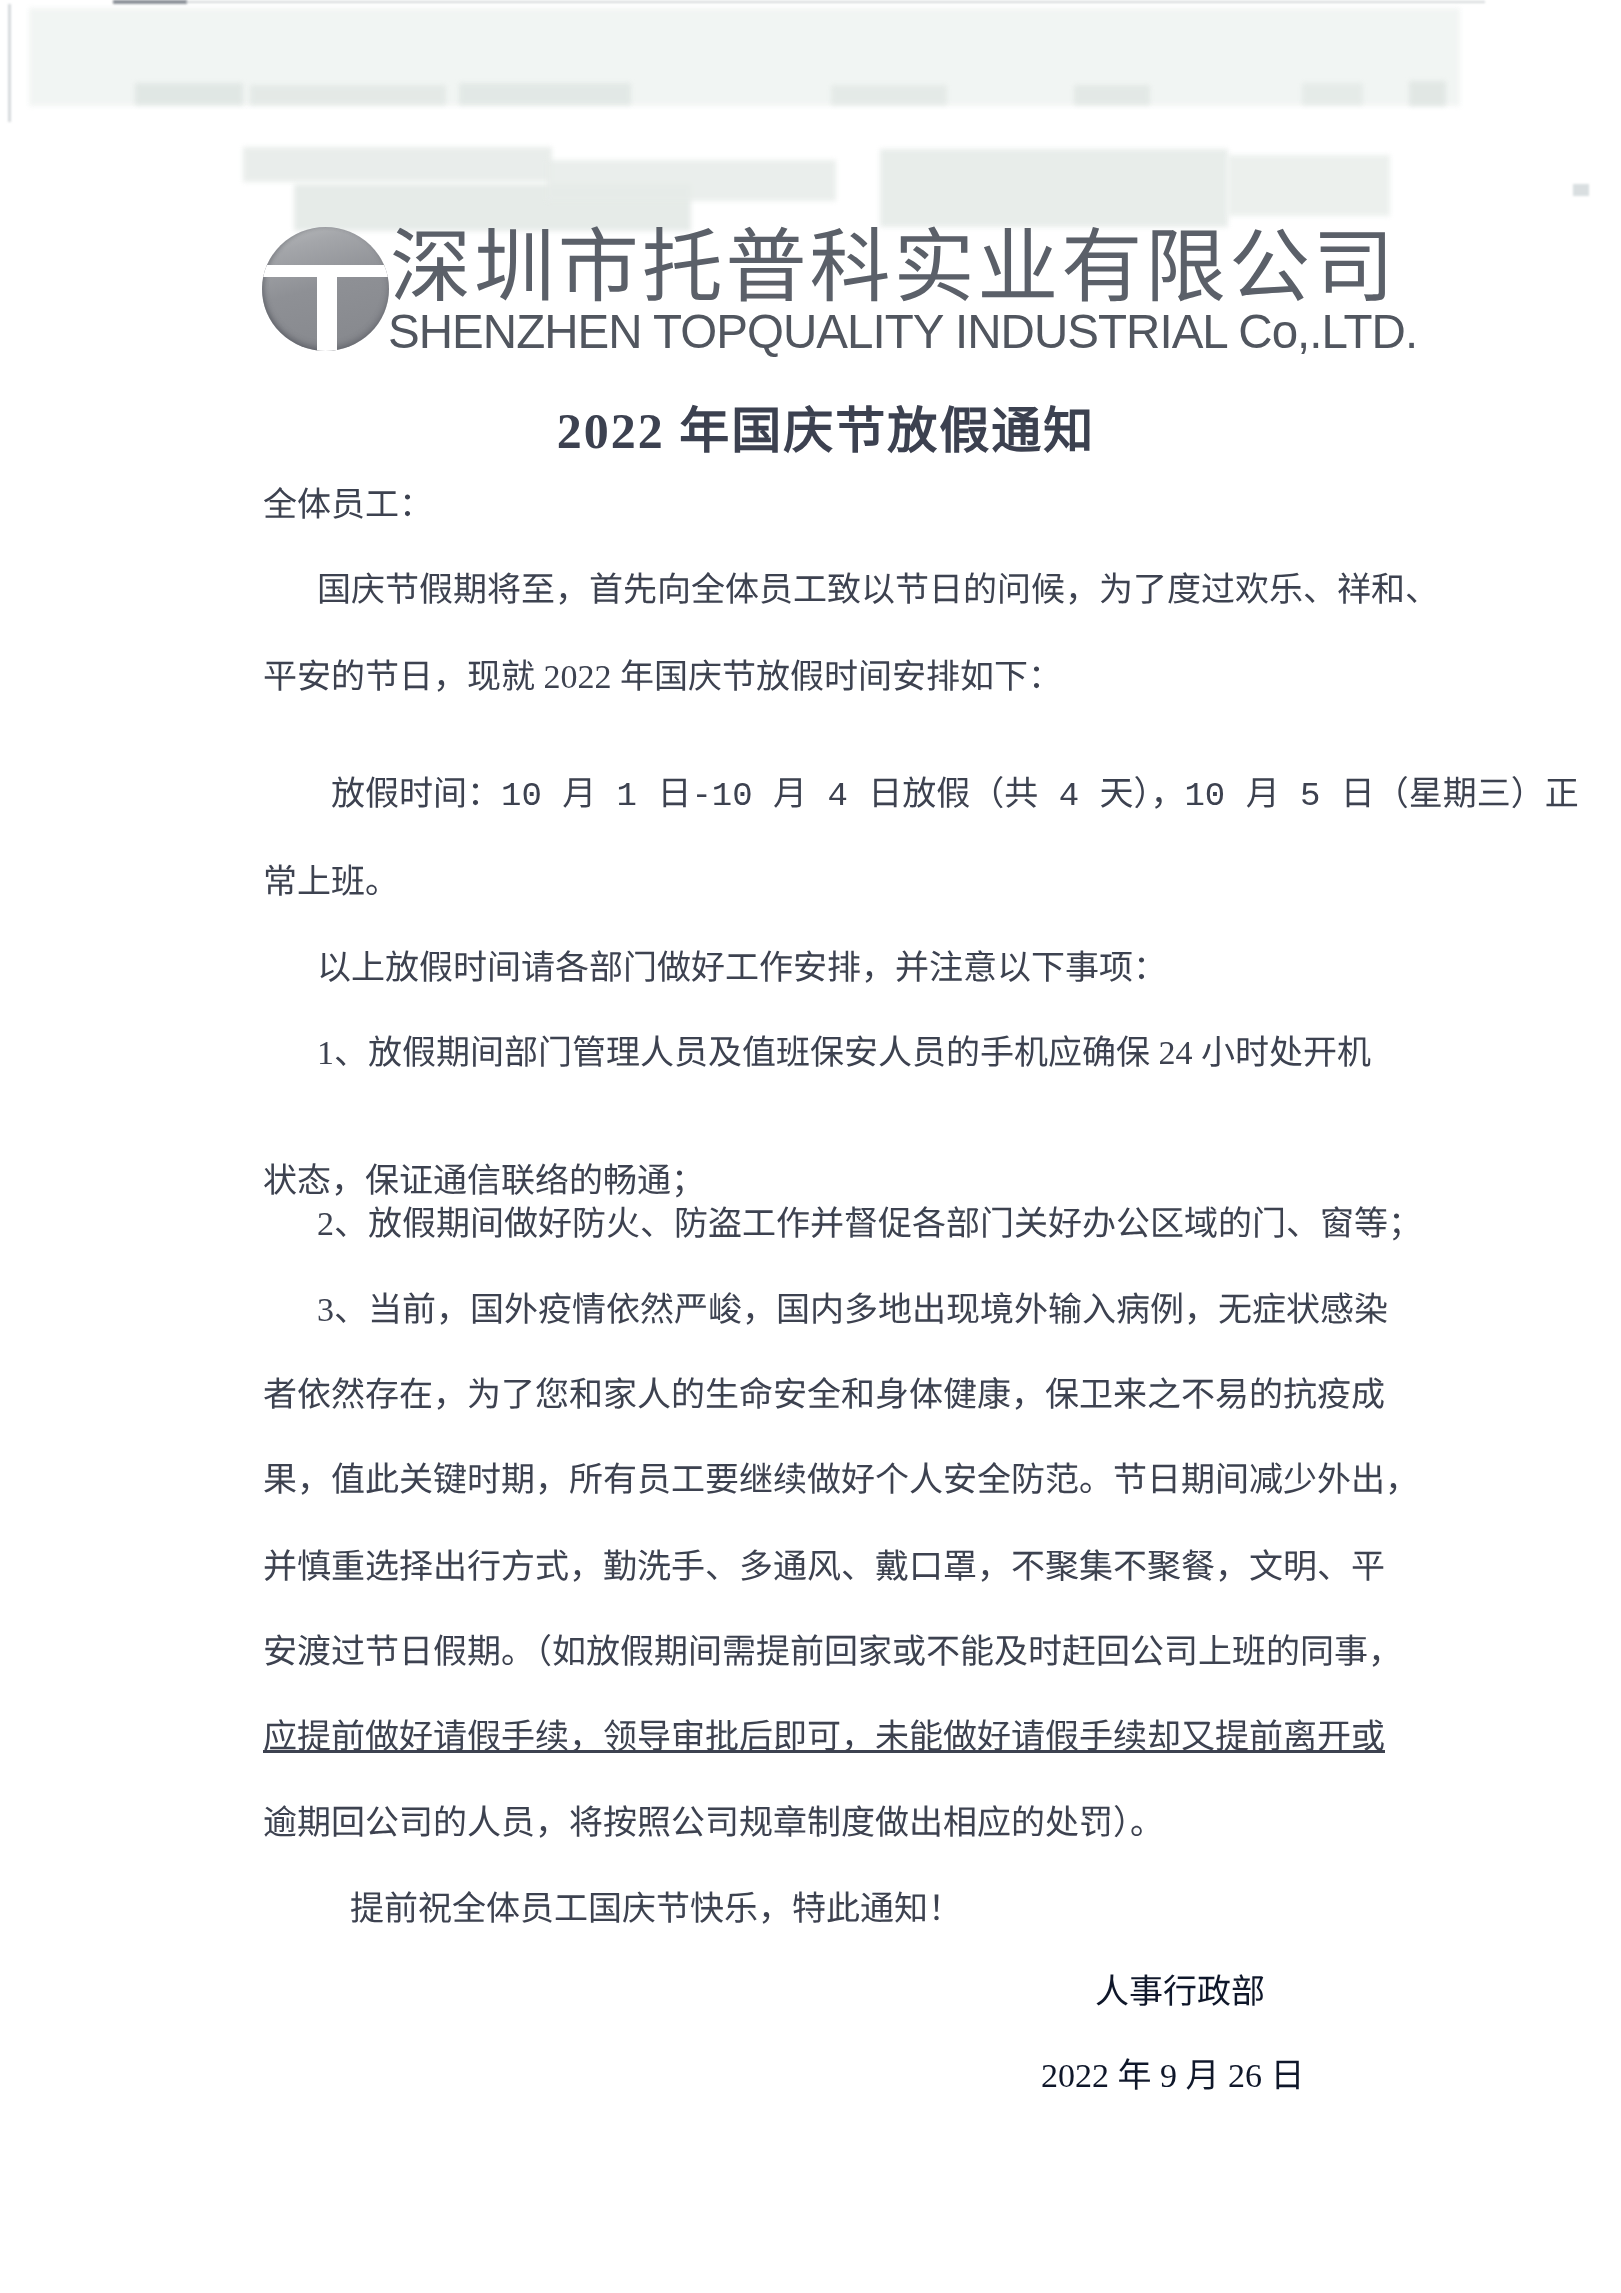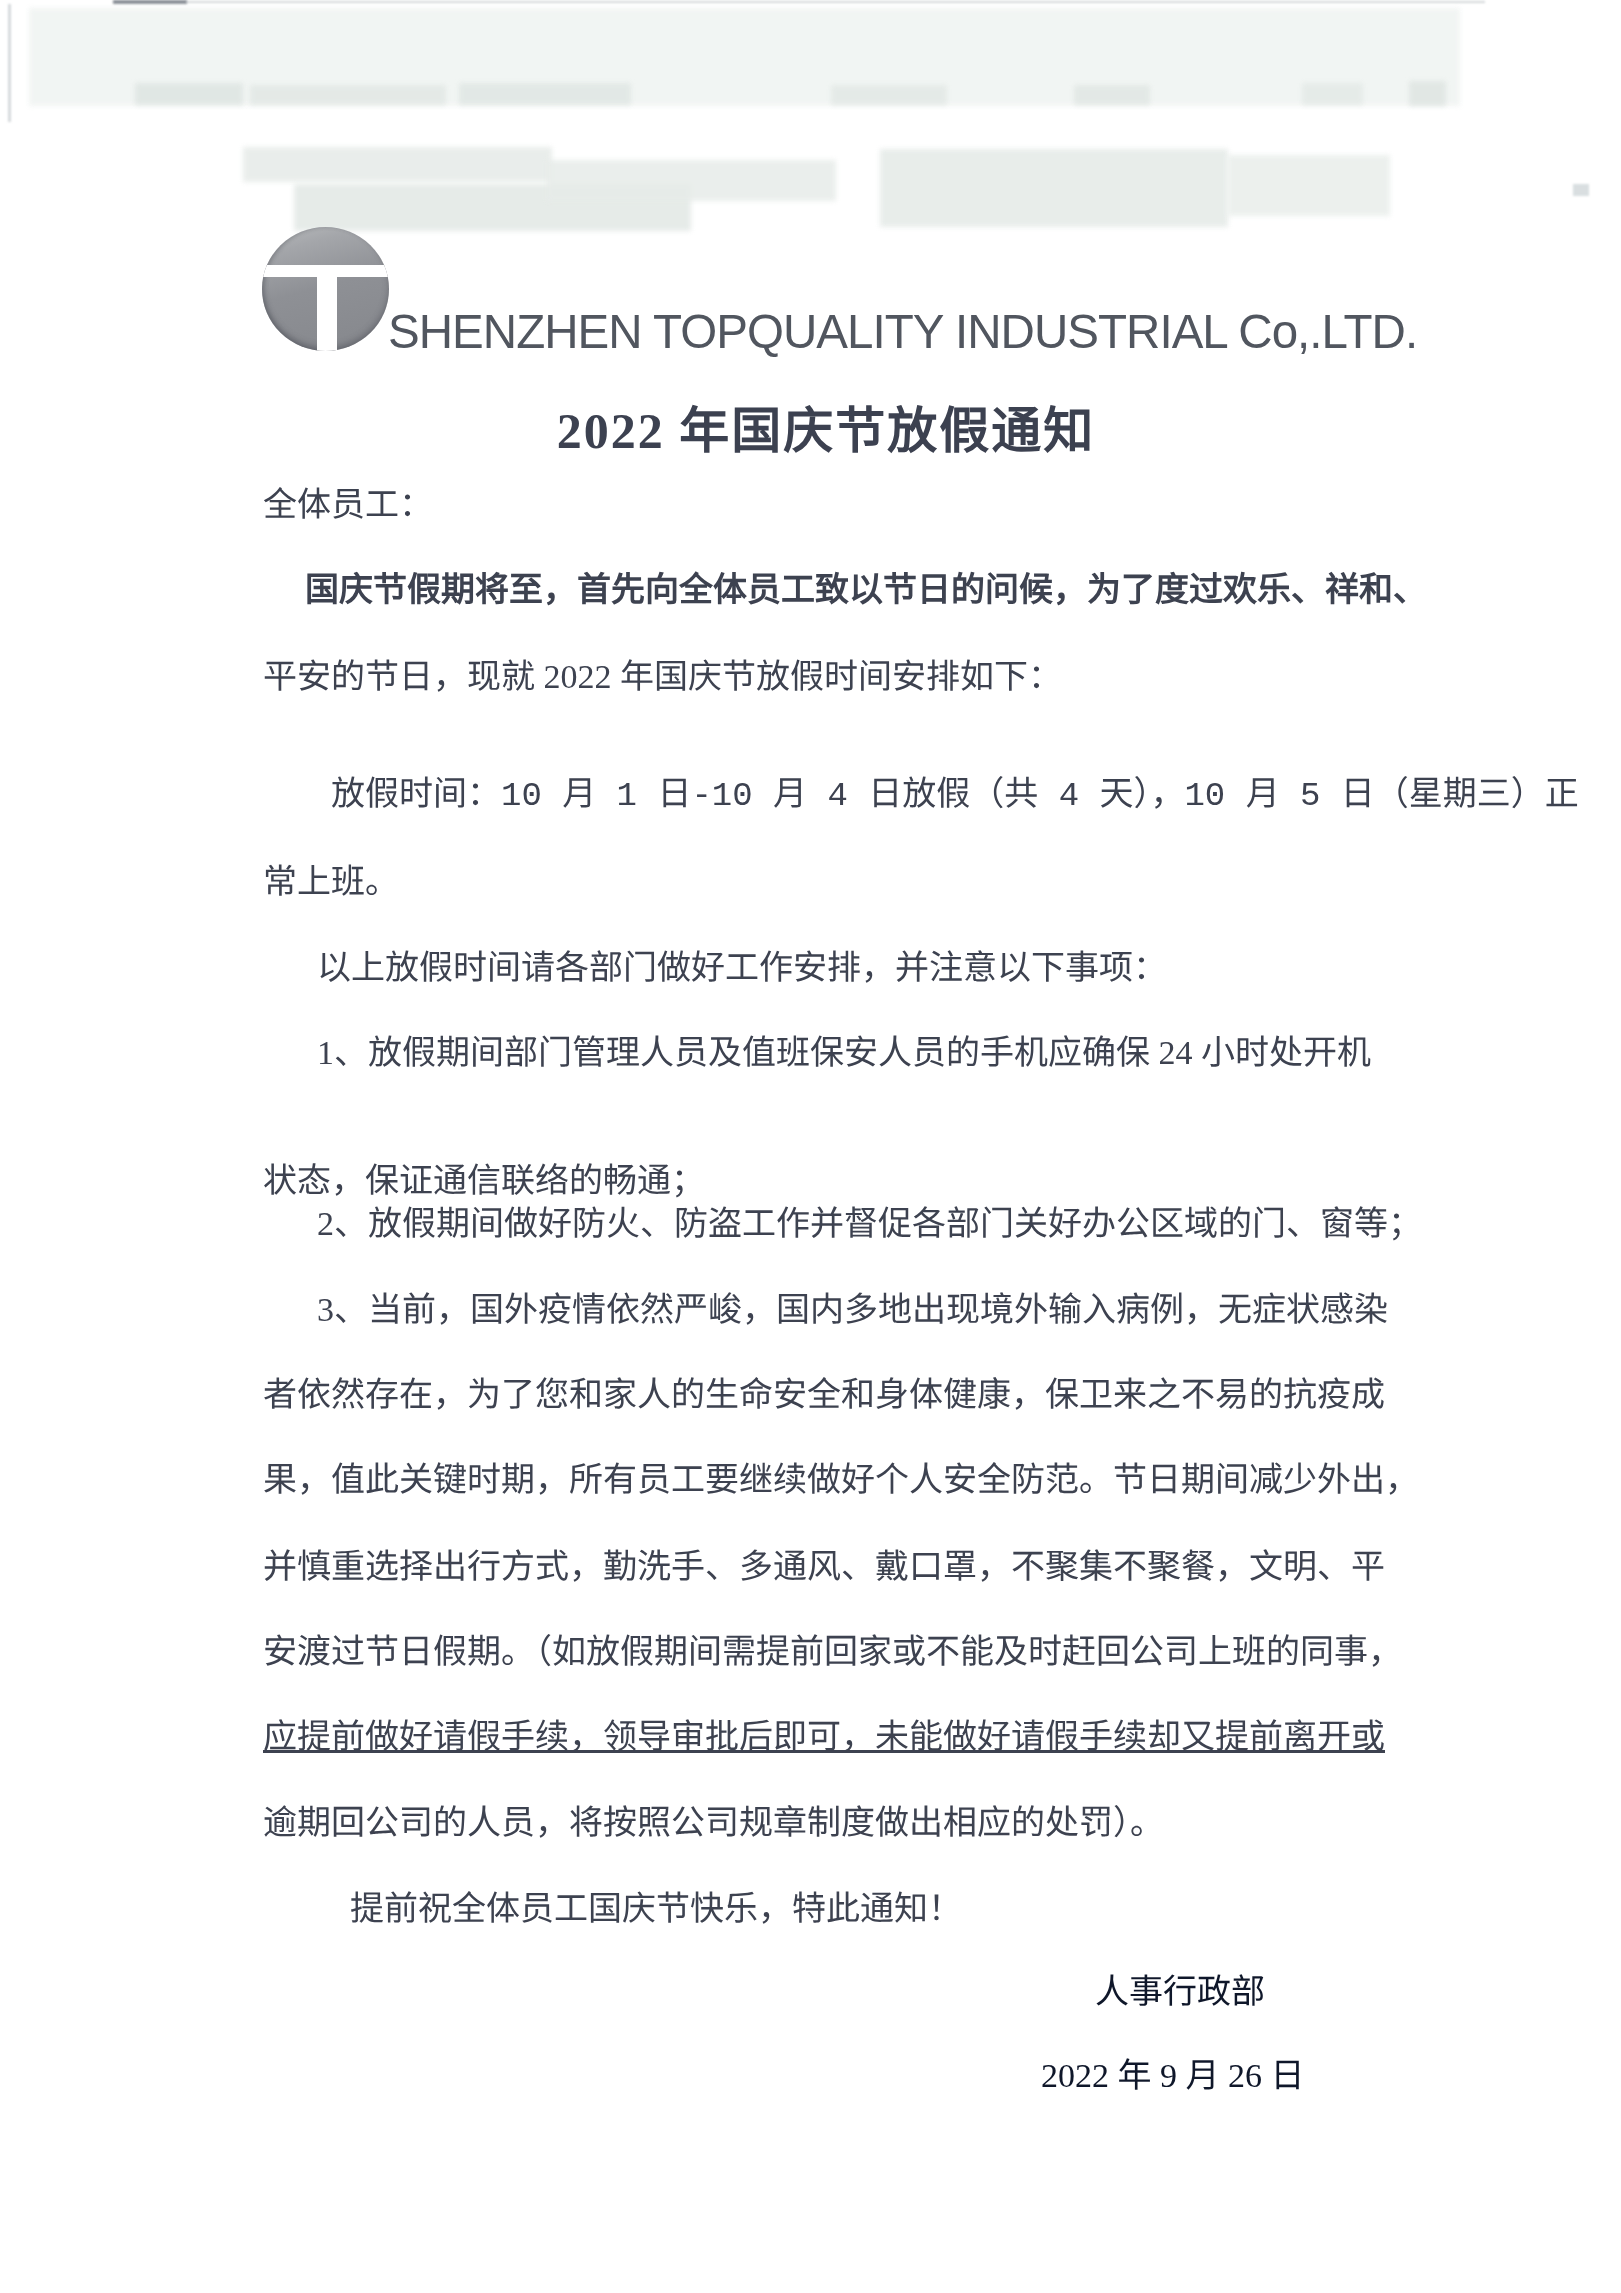--- a/index.html
+++ b/index.html
@@ -79,26 +79,27 @@
       <div class="noise sharp" style="left: 1573px; top: 184px; width: 15.7px; height: 11.8px; background: rgb(213, 219, 221); opacity: 0.9;"></div>
     </div>
 
   <div class="logo">
     <div class="logo-circle">
       <div class="logo-bar-h"></div>
       <div class="logo-bar-v"></div>
     </div>
   </div>
 
+  <div class="company-cn">深圳市托普科实业有限公司</div>
   <div class="company-en">SHENZHEN TOPQUALITY INDUSTRIAL Co,.LTD.</div>
   <div class="notice-title">2022 年国庆节放假通知</div>
 
   <div id="body-layer">
       <div class="bline" style="left: 263px; top: 485px;">全体员工：</div>
-      <div class="bline" style="left: 305px; top: 570px; font-weight: bold;">国庆节假期将至，首先向全体员工致以节日的问候，为了度过欢乐、祥和、</div>
+      <div class="bline" style="left: 317px; top: 570px;">国庆节假期将至，首先向全体员工致以节日的问候，为了度过欢乐、祥和、</div>
       <div class="bline" style="left: 263px; top: 657px;">平安的节日，现就 2022 年国庆节放假时间安排如下：</div>
       <div class="bline" style="left: 331px; top: 776px; font-family: Liberation Mono, monospace;">放假时间：10 月 1 日-10 月 4 日放假（共 4 天），10 月 5 日（星期三）正</div>
       <div class="bline" style="left: 263px; top: 862px;">常上班。</div>
       <div class="bline" style="left: 317px; top: 948px;">以上放假时间请各部门做好工作安排，并注意以下事项：</div>
       <div class="bline" style="left: 317px; top: 1033px;">1、放假期间部门管理人员及值班保安人员的手机应确保 24 小时处开机</div>
       <div class="bline" style="left: 263px; top: 1161px;">状态，保证通信联络的畅通；</div>
       <div class="bline" style="left: 317px; top: 1204px;">2、放假期间做好防火、防盗工作并督促各部门关好办公区域的门、窗等；</div>
       <div class="bline" style="left: 317px; top: 1290px;">3、当前，国外疫情依然严峻，国内多地出现境外输入病例，无症状感染</div>
       <div class="bline" style="left: 263px; top: 1375px;">者依然存在，为了您和家人的生命安全和身体健康，保卫来之不易的抗疫成</div>
       <div class="bline" style="left: 263px; top: 1460px;">果，值此关键时期，所有员工要继续做好个人安全防范。节日期间减少外出，</div>

